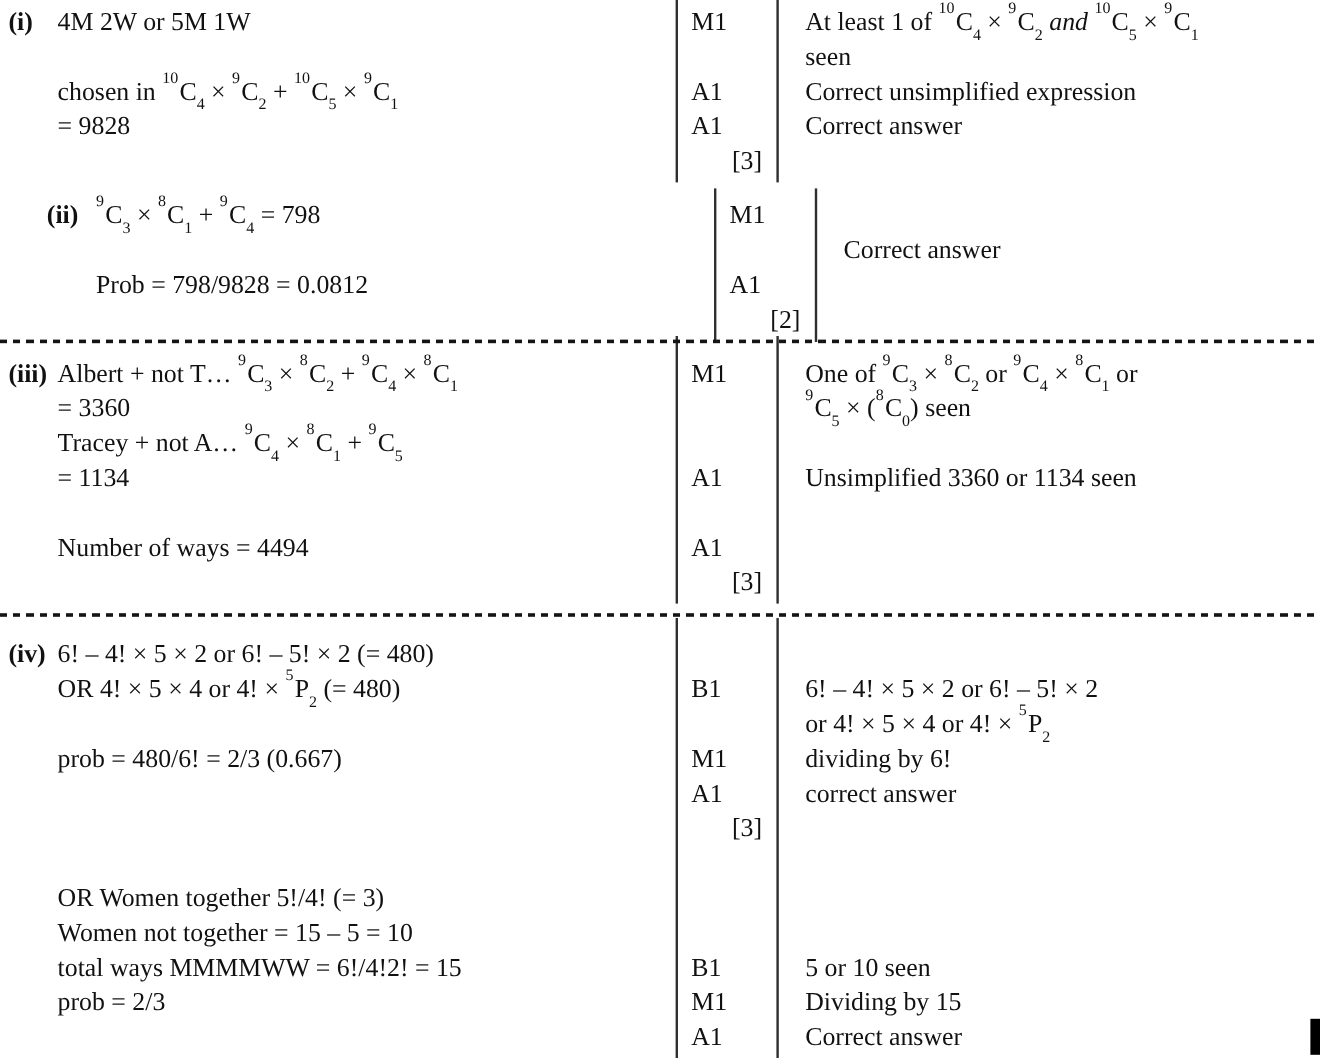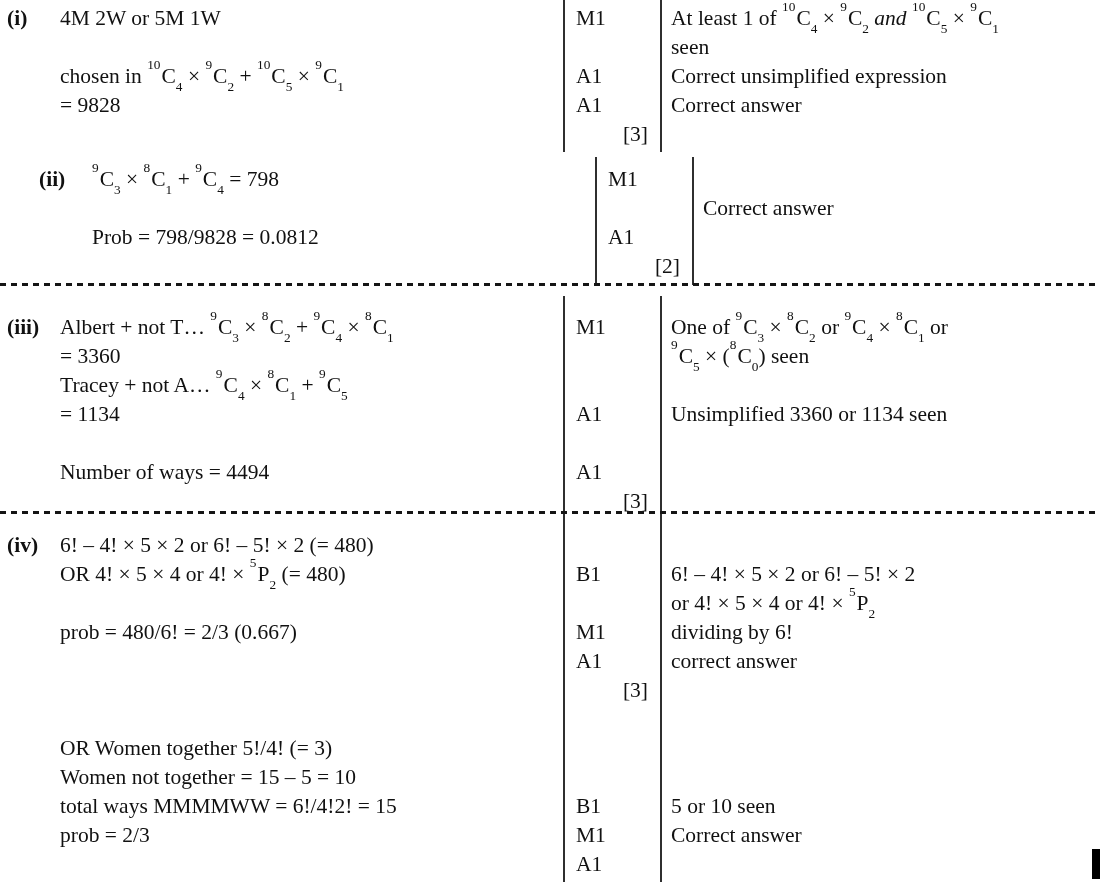--- a/index.html
+++ b/index.html
@@ -9,35 +9,35 @@
     height: 882px;
     background: #ffffff;
     font-family: "Liberation Serif", "DejaVu Serif", serif;
     font-size: 21.5px;
     color: #111111;
     overflow: hidden;
   }
   .row { position: absolute; left: 0; width: 1100px; }
   .row-i   { top: 0px;   height: 152px; --offset: 4px;  }
   .row-ii  { top: 157px; height: 128px; margin-left: 32px; --offset: 8px;  }
-  .row-iii { top: 296px; height: 223px; --offset: 17px; }
+  .row-iii { top: 280px; height: 223px; --offset: 17px; }
   .row-iv  { top: 515px; height: 367px; --offset: 16px; }
 
   .col { position: absolute; top: 0; bottom: 0; overflow: hidden; box-sizing: border-box; }
   .col-work  { left: 0; width: 563px; }
   .col-marks {
-    left: 563px; width: 99px;
+    left: 563px; width: 86px;
     border-left: 2px solid #2f2f2f;
     border-right: 2px solid #2f2f2f;
   }
   .col-notes { left: 658px; width: 442px; }
 
   .lines { padding-top: var(--offset); }
   .line { height: 29px; line-height: 29px; white-space: nowrap; }
-  .work-line { padding-left: 60px; }
+  .work-line { padding-left: 48px; }
   .mark-line { padding-left: 11px; }
   .mark-line.total { padding-left: 0; padding-right: 12px; text-align: right; }
   .note-line { padding-left: 13px; }
 
   .part-label {
     position: absolute;
     top: var(--offset);
     left: 7px;
     height: 29px;
     line-height: 29px;
@@ -201,20 +201,21 @@
             <div class="line note-line"></div>
             <div class="line note-line">6! – 4! × 5 × 2 or 6! – 5! × 2</div>
             <div class="line note-line">or 4! × 5 × 4 or 4! × <sup>5</sup>P<sub>2</sub></div>
             <div class="line note-line">dividing by 6!</div>
             <div class="line note-line">correct answer</div>
             <div class="line note-line"></div>
             <div class="line note-line"></div>
             <div class="line note-line"></div>
             <div class="line note-line"></div>
             <div class="line note-line">5 or 10 seen</div>
+            <div class="line note-line">Dividing by 15</div>
             <div class="line note-line">Correct answer</div>
           </div>
         </div>
       </div>
     </div>
   <div class="dashed-sep sep-1"></div>
   <div class="dashed-sep sep-2"></div>
   <div class="cursor-artifact"></div>
 </div>
 

